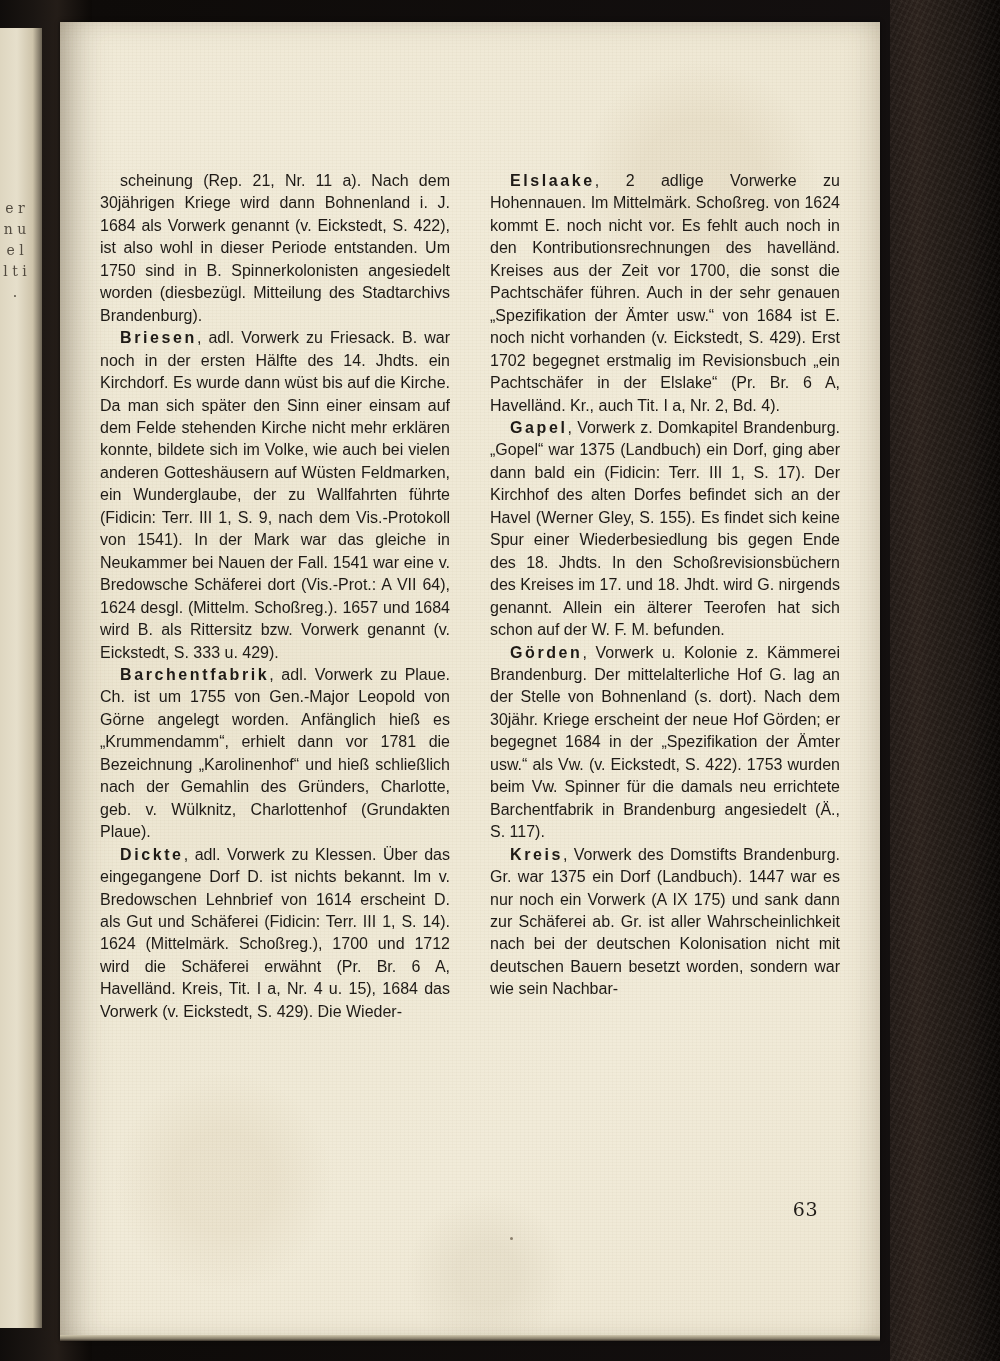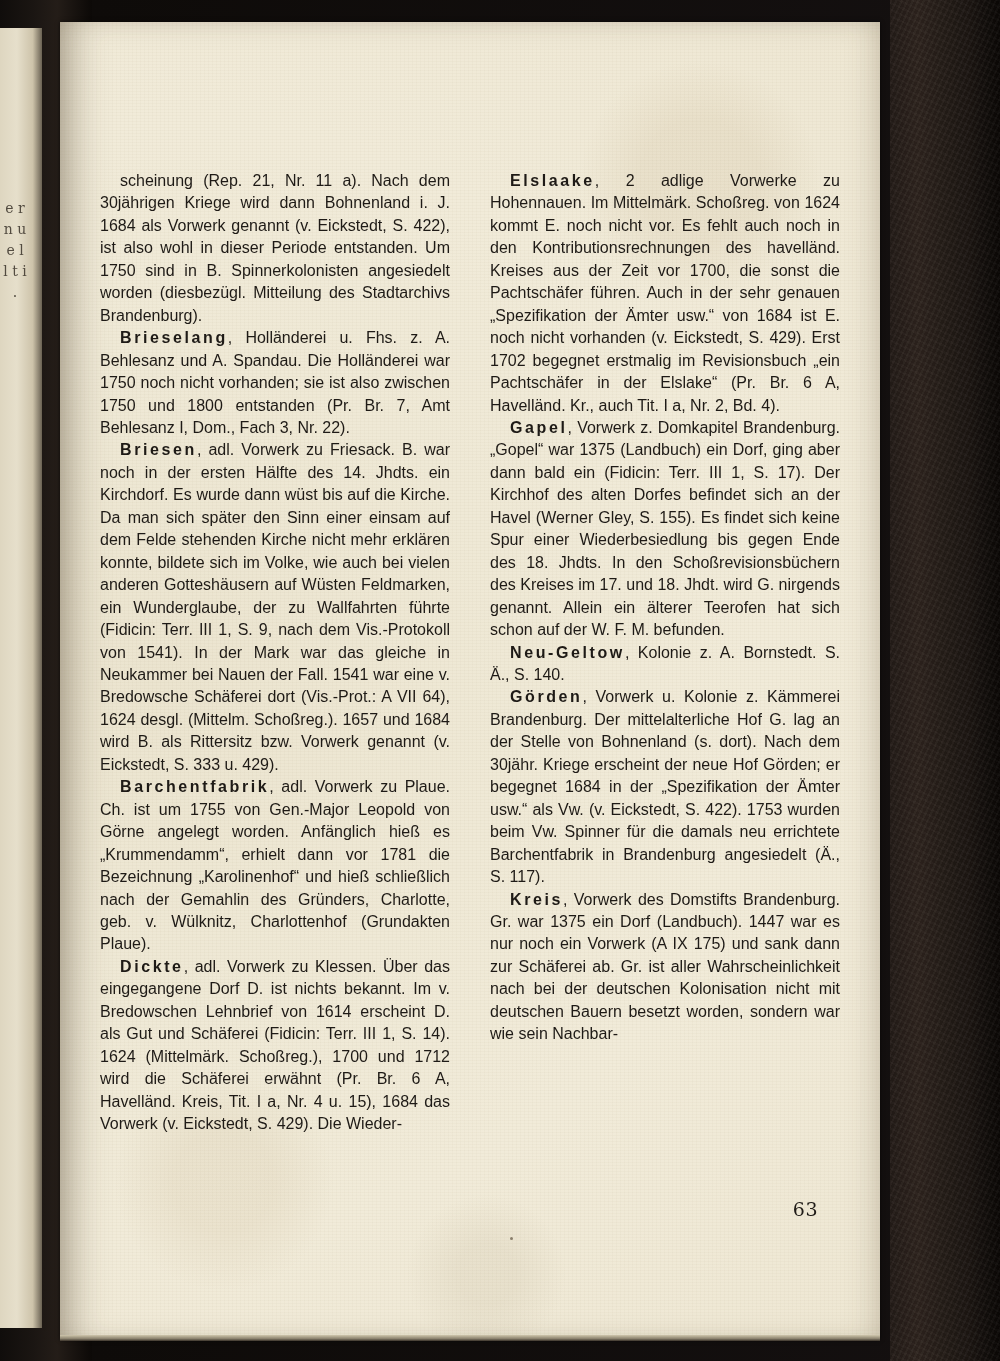--- a/index.html
+++ b/index.html
@@ -198,30 +198,28 @@
   </div>
 
   <div class="page">
     <div class="page-grain"></div>
     <div class="page-fox"></div>
 
     <div class="text-block">
 
       <div class="col">
         <p class="first">scheinung (Rep. 21, Nr. 11 a). Nach dem 30jährigen Kriege wird dann Bohnenland i. J. 1684 als Vorwerk genannt (v. Eickstedt, S. 422), ist also wohl in dieser Periode entstanden. Um 1750 sind in B. Spinnerkolonisten angesiedelt worden (diesbezügl. Mitteilung des Stadtarchivs Brandenburg).</p>
-        <p><span class="hw">Brieselang</span>, Holländerei u. Fhs. z. A. Behlesanz und A. Spandau. Die Holländerei war 1750 noch nicht vorhanden; sie ist also zwischen 1750 und 1800 entstanden (Pr. Br. 7, Amt Behlesanz I, Dom., Fach 3, Nr. 22).</p>
         <p><span class="hw">Briesen</span>, adl. Vorwerk zu Friesack. B. war noch in der ersten Hälfte des 14. Jhdts. ein Kirchdorf. Es wurde dann wüst bis auf die Kirche. Da man sich später den Sinn einer einsam auf dem Felde stehenden Kirche nicht mehr erklären konnte, bildete sich im Volke, wie auch bei vielen anderen Gotteshäusern auf Wüsten Feldmarken, ein Wunderglaube, der zu Wallfahrten führte (Fidicin: Terr. III 1, S. 9, nach dem Vis.-Protokoll von 1541). In der Mark war das gleiche in Neukammer bei Nauen der Fall. 1541 war eine v. Bredowsche Schäferei dort (Vis.-Prot.: A VII 64), 1624 desgl. (Mittelm. Schoßreg.). 1657 und 1684 wird B. als Rittersitz bzw. Vorwerk genannt (v. Eickstedt, S. 333 u. 429).</p>
         <p><span class="hw">Barchentfabrik</span>, adl. Vorwerk zu Plaue. Ch. ist um 1755 von Gen.-Major Leopold von Görne angelegt worden. Anfänglich hieß es „Krummendamm“, erhielt dann vor 1781 die Bezeichnung „Karolinenhof“ und hieß schließlich nach der Gemahlin des Gründers, Charlotte, geb. v. Wülknitz, Charlottenhof (Grundakten Plaue).</p>
         <p><span class="hw">Dickte</span>, adl. Vorwerk zu Klessen. Über das eingegangene Dorf D. ist nichts bekannt. Im v. Bredowschen Lehnbrief von 1614 erscheint D. als Gut und Schäferei (Fidicin: Terr. III 1, S. 14). 1624 (Mittelmärk. Schoßreg.), 1700 und 1712 wird die Schäferei erwähnt (Pr. Br. 6 A, Havelländ. Kreis, Tit. I a, Nr. 4 u. 15), 1684 das Vorwerk (v. Eickstedt, S. 429). Die Wieder-</p>
       </div>
 
       <div class="col">
         <p><span class="hw">Elslaake</span>, 2 adlige Vorwerke zu Hohennauen. Im Mittelmärk. Schoßreg. von 1624 kommt E. noch nicht vor. Es fehlt auch noch in den Kontributionsrechnungen des havelländ. Kreises aus der Zeit vor 1700, die sonst die Pachtschäfer führen. Auch in der sehr genauen „Spezifikation der Ämter usw.“ von 1684 ist E. noch nicht vorhanden (v. Eickstedt, S. 429). Erst 1702 begegnet erstmalig im Revisionsbuch „ein Pachtschäfer in der Elslake“ (Pr. Br. 6 A, Havelländ. Kr., auch Tit. I a, Nr. 2, Bd. 4).</p>
         <p><span class="hw">Gapel</span>, Vorwerk z. Domkapitel Brandenburg. „Gopel“ war 1375 (Landbuch) ein Dorf, ging aber dann bald ein (Fidicin: Terr. III 1, S. 17). Der Kirchhof des alten Dorfes befindet sich an der Havel (Werner Gley, S. 155). Es findet sich keine Spur einer Wiederbesiedlung bis gegen Ende des 18. Jhdts. In den Schoßrevisionsbüchern des Kreises im 17. und 18. Jhdt. wird G. nirgends genannt. Allein ein älterer Teerofen hat sich schon auf der W. F. M. befunden.</p>
-        <p><span class="hw">Neu-Geltow</span>, Kolonie z. A. Bornstedt. S. Ä., S. 140.</p>
         <p><span class="hw">Görden</span>, Vorwerk u. Kolonie z. Kämmerei Brandenburg. Der mittelalterliche Hof G. lag an der Stelle von Bohnenland (s. dort). Nach dem 30jähr. Kriege erscheint der neue Hof Görden; er begegnet 1684 in der „Spezifikation der Ämter usw.“ als Vw. (v. Eickstedt, S. 422). 1753 wurden beim Vw. Spinner für die damals neu errichtete Barchentfabrik in Brandenburg angesiedelt (Ä., S. 117).</p>
         <p><span class="hw">Kreis</span>, Vorwerk des Domstifts Brandenburg. Gr. war 1375 ein Dorf (Landbuch). 1447 war es nur noch ein Vorwerk (A IX 175) und sank dann zur Schäferei ab. Gr. ist aller Wahrscheinlichkeit nach bei der deutschen Kolonisation nicht mit deutschen Bauern besetzt worden, sondern war wie sein Nachbar-</p>
       </div>
 
     </div>
 
     <div class="folio">63</div>
 
     <div class="speck" style="left:450px; top:1215px;"></div>
     <div class="speck" style="left:262px; top:986px; width:2px; height:2px;"></div>

